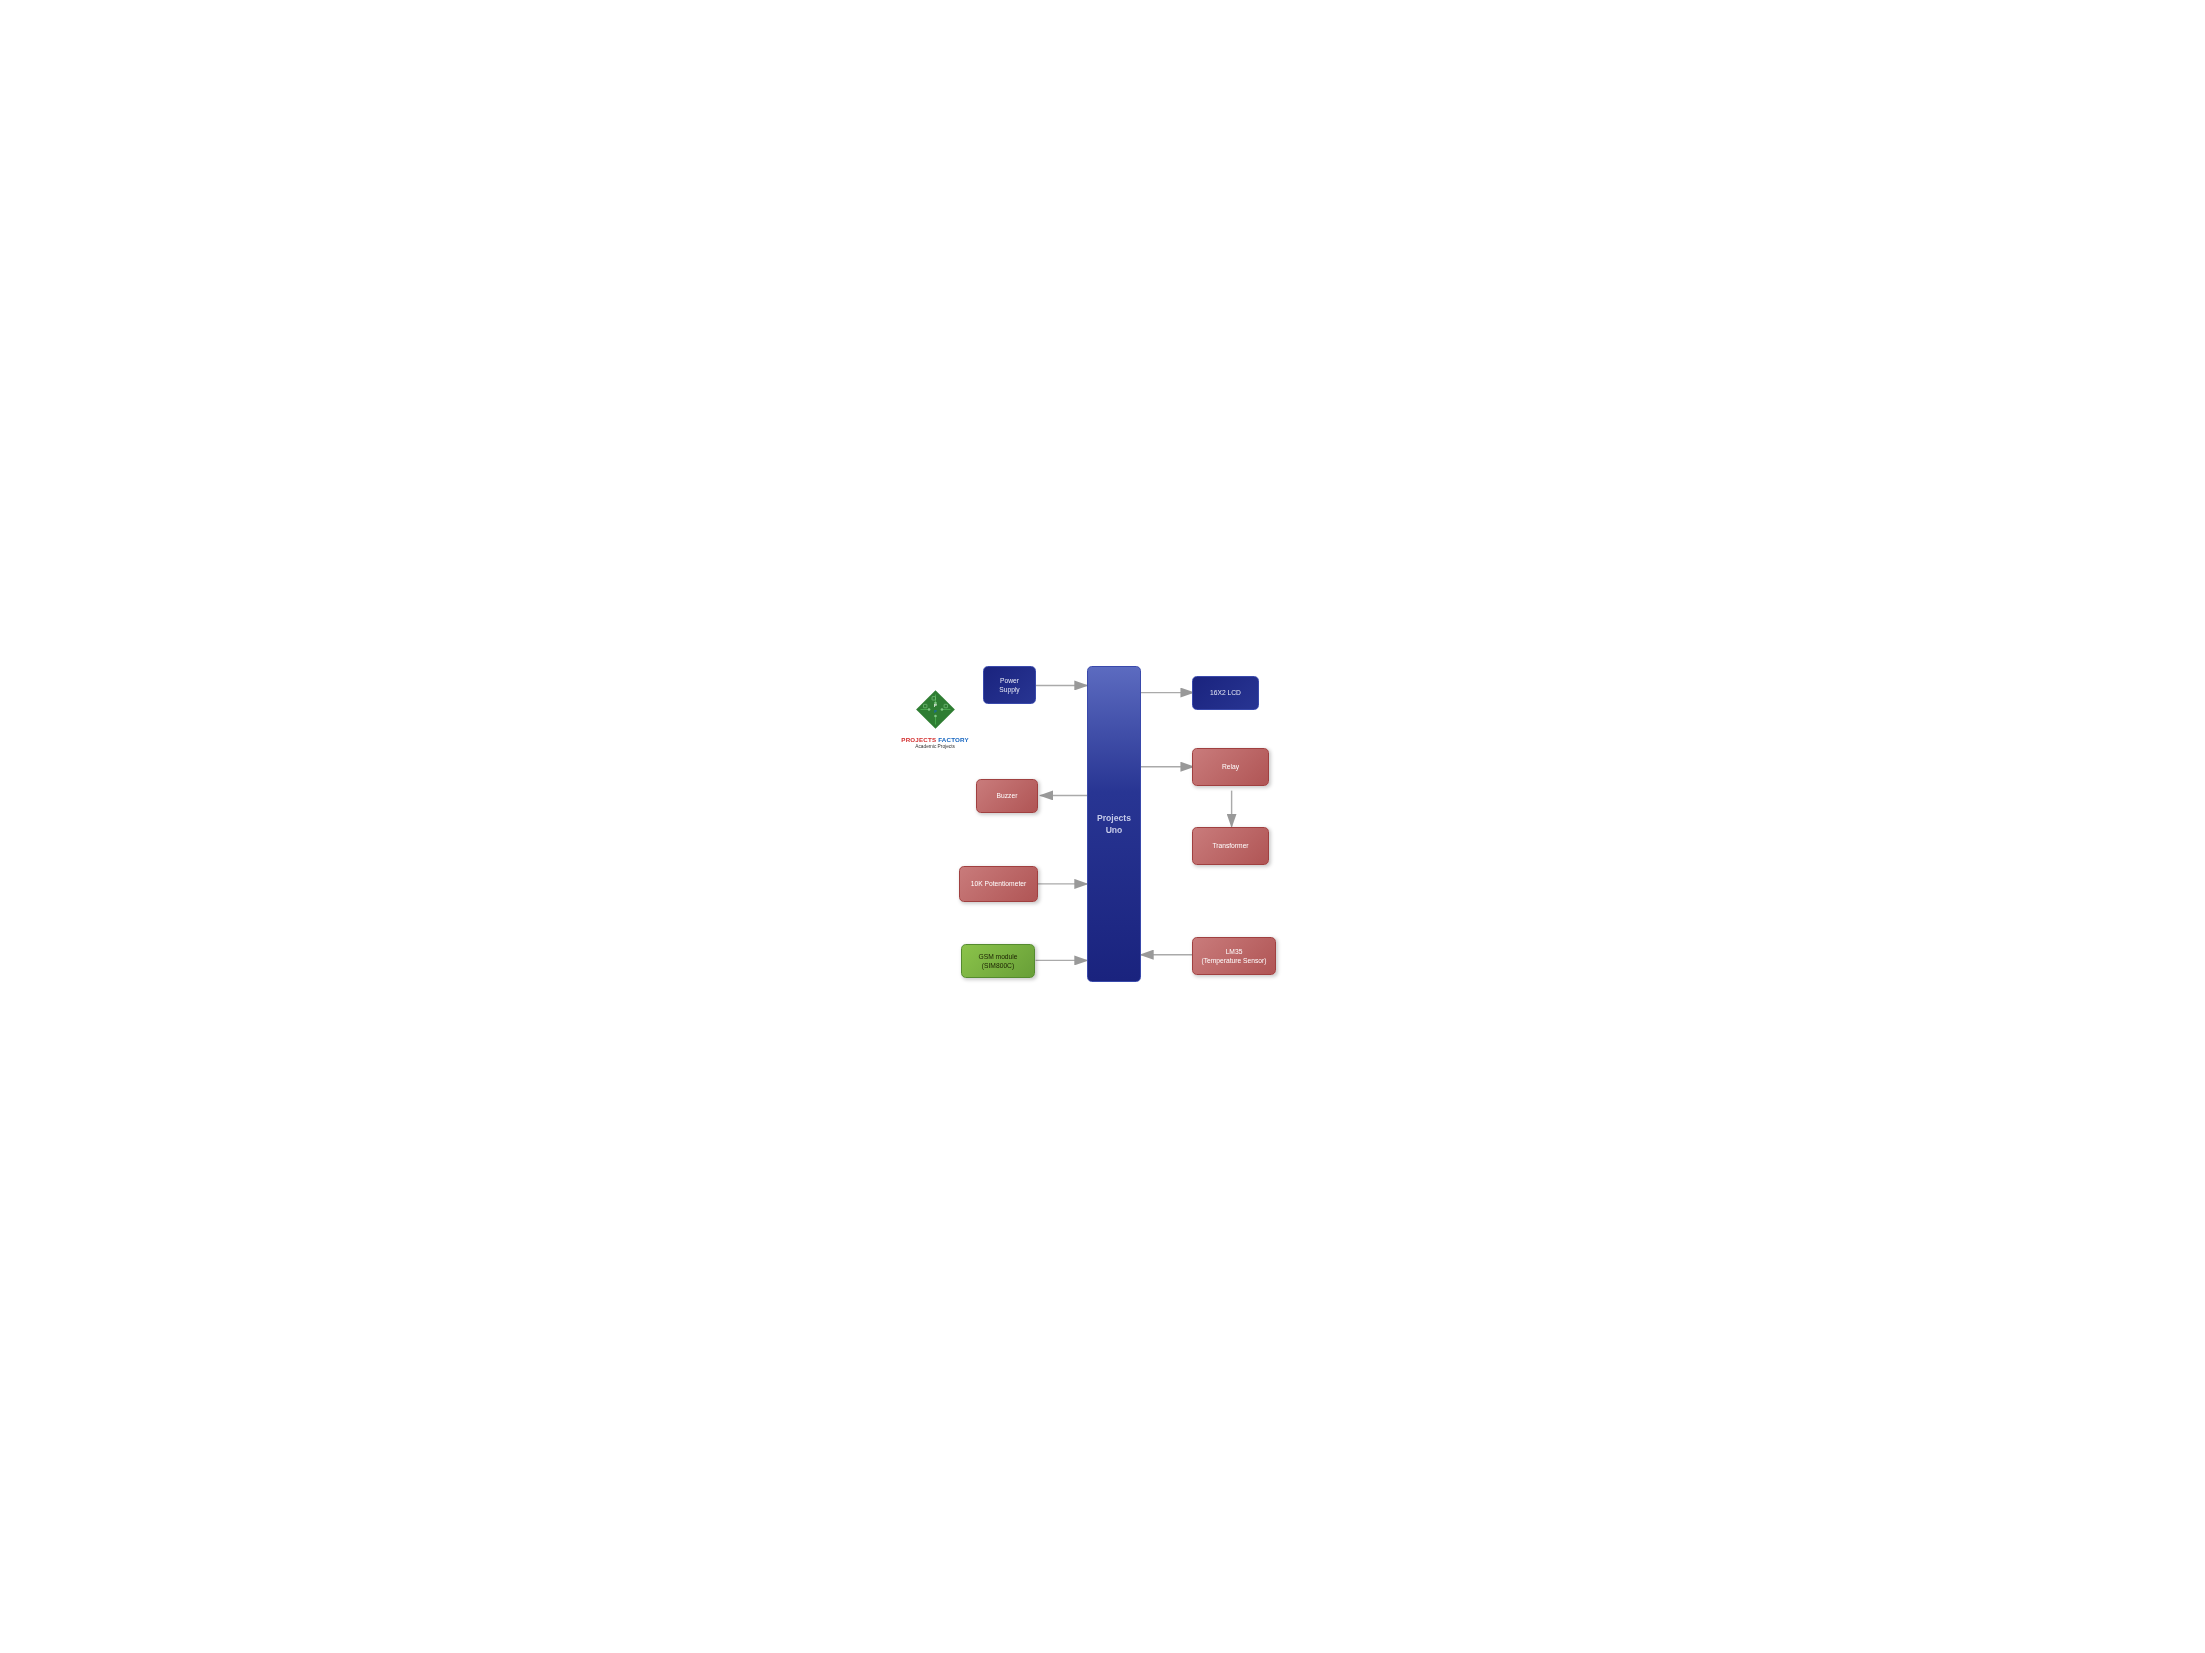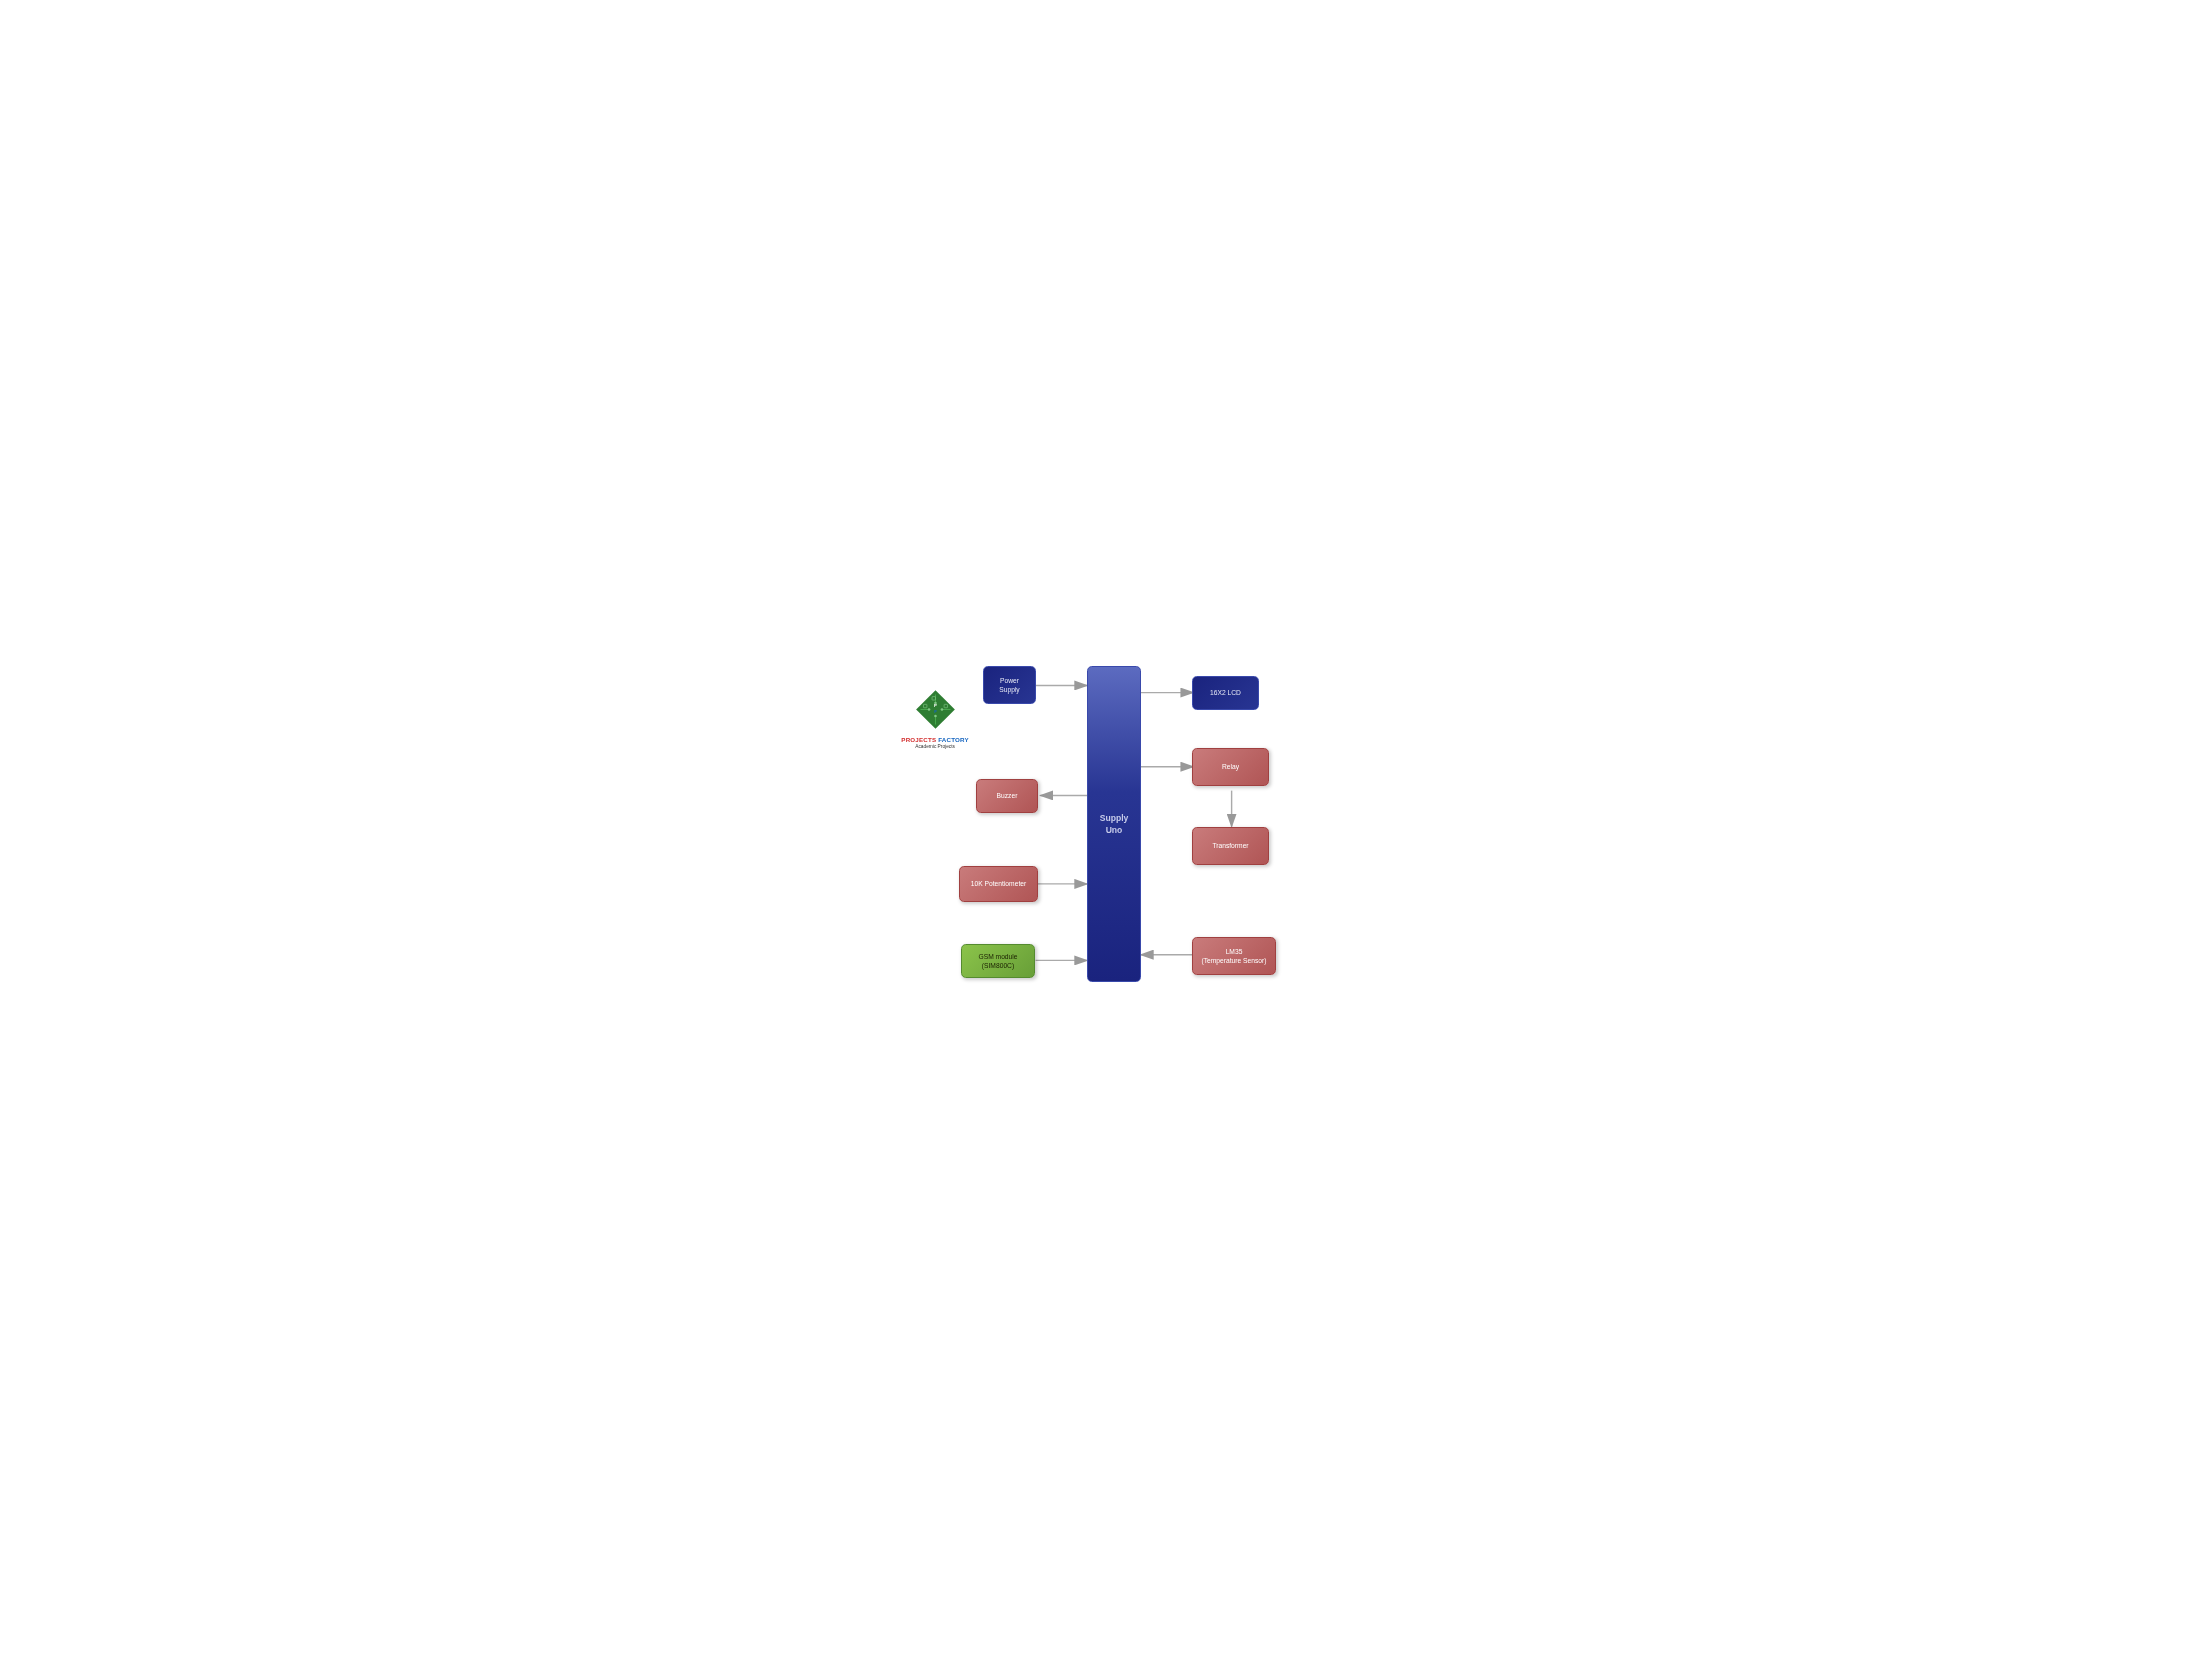--- a/index.html
+++ b/index.html
@@ -146,21 +146,21 @@
     </div>
     <div style="font-size:4.8px; color:#333; margin-top:1.4px;">Academic Projects</div>
   </div>
 
   <div class="block block-dark-blue" style="left:96px; top:26px; width:53px; height:38px;">
     <span style="white-space:pre-line;">Power
 Supply</span>
   </div>
 
   <div class="block block-medium-blue" style="left:200px; top:26px; width:54px; height:316px;">
-    <span>Supply  Uno</span>
+    <span>Projects  Uno</span>
   </div>
 
   <div class="block block-dark-blue" style="left:305px; top:36px; width:67px; height:34px;">
     <span>16X2 LCD</span>
   </div>
 
   <div class="block block-rose" style="left:305px; top:108px; width:77px; height:38px;">
     <span>Relay</span>
   </div>
 

